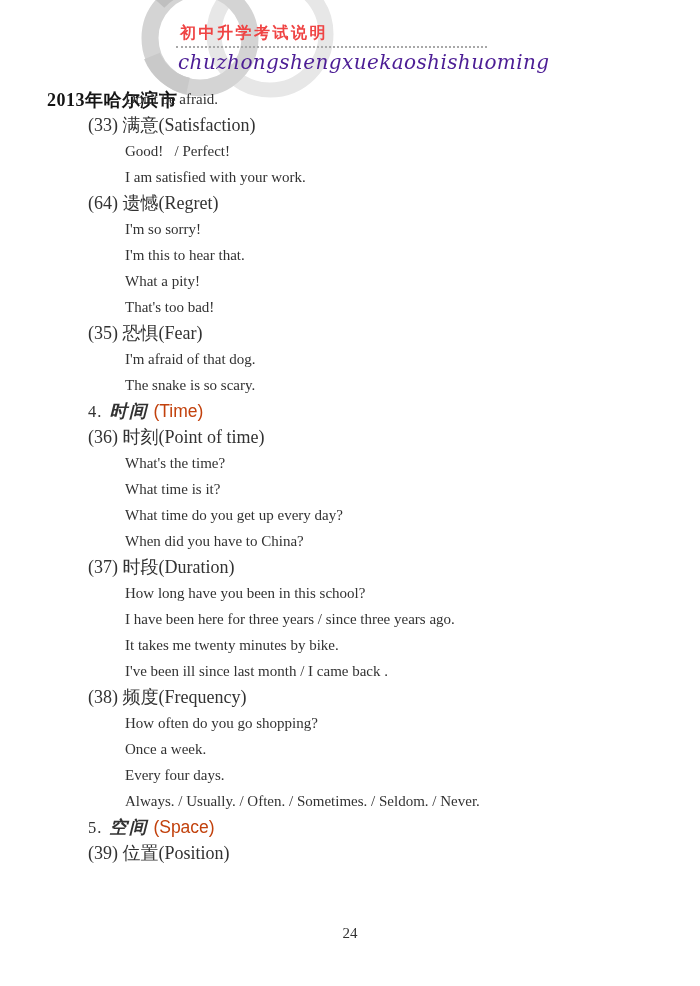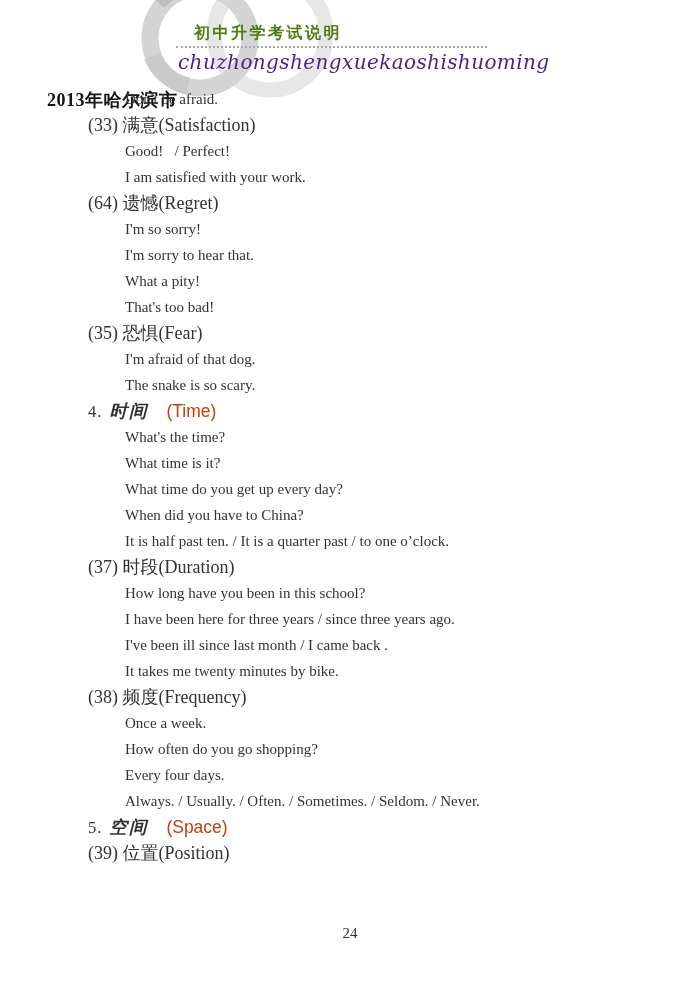--- a/index.html
+++ b/index.html
@@ -8,40 +8,40 @@
     font-family:"Liberation Serif", serif; color:#323232; overflow:hidden;
   }
   .watermark { position:absolute; left:136px; top:-20px; z-index:0; }
   .header { position:absolute; left:0; top:0; width:700px; height:90px; z-index:1; }
   .edition {
     position:absolute; left:47px; top:44px;
     font-family:"Liberation Serif", serif; font-weight:bold; 
     font-size:18px; color:#141414; letter-spacing:0.5px; white-space:pre;margin-top:44px;
   }
   .title {
-    position:absolute; left:194px; top:23px;
+    position:absolute; left:180px; top:23px;
     font-family:"Liberation Sans", sans-serif; font-weight:bold;
-    font-size:16px; color:#4d7c0f; letter-spacing:2.5px; white-space:pre;
+    font-size:16px; color:#ef4444; letter-spacing:2.5px; white-space:pre;
   }
   .dotted {
     position:absolute; left:176px; top:46px; width:311px; height:0;
     border-top:2px dotted #a8a8a8;
   }
   .pinyin {
     position:absolute; left:178px; top:50px;
     font-family:"DejaVu Serif", serif; font-style:italic;
     font-size:20px; color:#4c1d95; letter-spacing:0.4px; white-space:pre;
   }
   .content { position:absolute; left:88px; top:86px; width:586px; z-index:1; }
   .line { height:26px; line-height:26px; font-size:15px; white-space:pre; }
   .line.sentence { padding-left:37px; }
   .line.item { font-size:18px; }
   .line.section { font-size:17.5px; }
   .sec-num { font-size:16.5px; letter-spacing:1px; }
-  .sec-zh { font-weight:bold; font-style:italic; margin-left:7px; margin-right:18px; letter-spacing:2px; }
+  .sec-zh { font-weight:bold; font-style:italic; margin-left:7px; margin-right:5px; letter-spacing:2px; }
   .sec-en { font-family:"Liberation Sans", sans-serif; font-weight:normal; color:#c2410c; }
   .pagenum {
     position:absolute; left:0; top:925px; width:700px; text-align:center;
     font-size:15px; color:#323232; z-index:1;
   }
 </style>
 </head>
 <body>
 
 <div class="page">
@@ -62,40 +62,40 @@
     <div class="pinyin">chuzhongshengxuekaoshishuoming</div>
   </div>
 
   <div class="content" id="content">
       <div class="line sentence">Don't be afraid.</div>
       <div class="line item">(33) 满意(Satisfaction)</div>
       <div class="line sentence">Good!   / Perfect!</div>
       <div class="line sentence">I am satisfied with your work.</div>
       <div class="line item">(64) 遗憾(Regret)</div>
       <div class="line sentence">I'm so sorry!</div>
-      <div class="line sentence">I'm sorry to hear that.</div>
+      <div class="line sentence">I'm this to hear that.</div>
       <div class="line sentence">What a pity!</div>
       <div class="line sentence">That's too bad!</div>
       <div class="line item">(35) 恐惧(Fear)</div>
       <div class="line sentence">I'm afraid of that dog.</div>
       <div class="line sentence">The snake is so scary.</div>
       <div class="line section"><span class="sec-num">4.</span><span class="sec-zh">时间</span><span class="sec-en">(Time)</span></div>
+      <div class="line item">(36) 时刻(Point of time)</div>
       <div class="line sentence">What's the time?</div>
       <div class="line sentence">What time is it?</div>
       <div class="line sentence">What time do you get up every day?</div>
       <div class="line sentence">When did you have to China?</div>
-      <div class="line sentence">It is half past ten. / It is a quarter past / to one o’clock.</div>
       <div class="line item">(37) 时段(Duration)</div>
       <div class="line sentence">How long have you been in this school?</div>
       <div class="line sentence">I have been here for three years / since three years ago.</div>
+      <div class="line sentence">It takes me twenty minutes by bike.</div>
       <div class="line sentence">I've been ill since last month / I came back .</div>
-      <div class="line sentence">It takes me twenty minutes by bike.</div>
       <div class="line item">(38) 频度(Frequency)</div>
+      <div class="line sentence">How often do you go shopping?</div>
       <div class="line sentence">Once a week.</div>
-      <div class="line sentence">How often do you go shopping?</div>
       <div class="line sentence">Every four days.</div>
       <div class="line sentence">Always. / Usually. / Often. / Sometimes. / Seldom. / Never.</div>
       <div class="line section"><span class="sec-num">5.</span><span class="sec-zh">空间</span><span class="sec-en">(Space)</span></div>
       <div class="line item">(39) 位置(Position)</div>
     </div>
 
   <div class="pagenum">24</div>
 
 </div>
 

